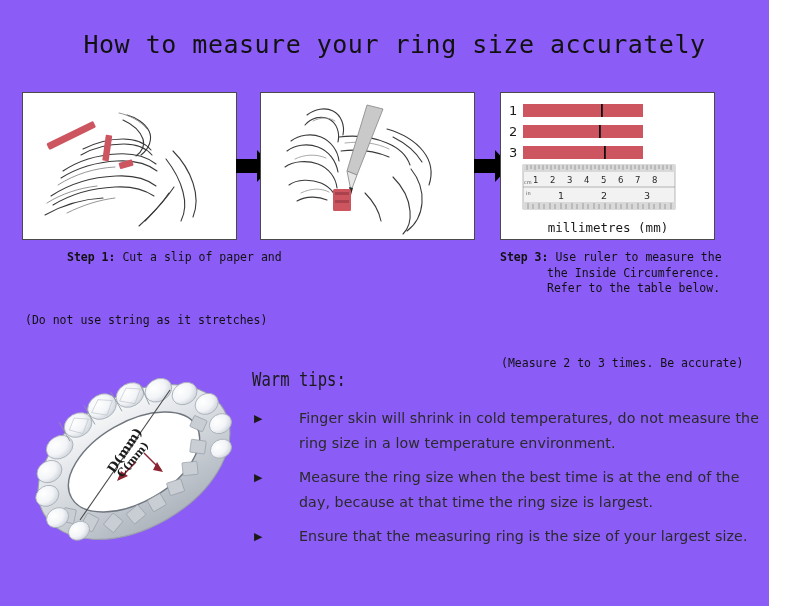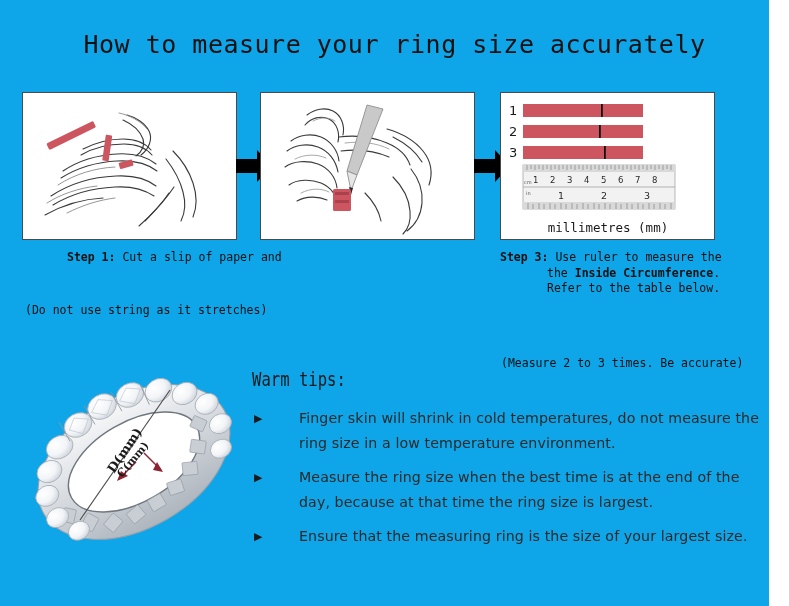--- a/index.html
+++ b/index.html
@@ -9,21 +9,21 @@
     height: 606px;
     background: #ffffff;
     font-family: "DejaVu Sans Mono", "Liberation Mono", monospace;
     overflow: hidden;
   }
 
   #page {
     position: relative;
     width: 769px;
     height: 606px;
-    background: #0ea5e9;
+    background: #8b5cf6;
   }
 
   
   #title {
     position: absolute;
     left: 0; top: 30px;
     width: 789px;
     text-align: center;
     font-family: "DejaVu Sans Mono", "Liberation Mono", monospace;
     font-size: 25px;
@@ -68,31 +68,31 @@
     font-size: 11.5px;
     line-height: 15.5px;
     color: #111111;
     font-family: "DejaVu Sans Mono", "Liberation Mono", monospace;
   }
   #cap-1 { left: 20px;  top: 250px; width: 232px; margin-left: 47px; }
   #cap-2 { left: 259px; top: 250px; width: 236px; }
   #cap-3 { left: 500px; top: 250px; width: 270px; }
 
   .caption .lead { font-weight: bold; }
-  .caption .strong { font-weight: bold; }
+  .caption .strong { font-weight: normal; }
   .cap-line-2, .cap-line-3 { display: block; padding-left: 47px; }
 
   .note {
     position: absolute;
     font-size: 11.5px;
     color: #111111;
     font-family: "DejaVu Sans Mono", "Liberation Mono", monospace;
     white-space: nowrap;
   }
-  #note-1 { left: 25px;  top: 303px; text-align: center; }
+  #note-1 { left: 25px;  top: 313px; text-align: center; }
   #note-3 { left: 501px; top: 313px; margin-top: 43px; }
 
   
   #ring-area {
     position: absolute;
     left: 18px; top: 352px;
     width: 232px; height: 220px;
   }
 
   

